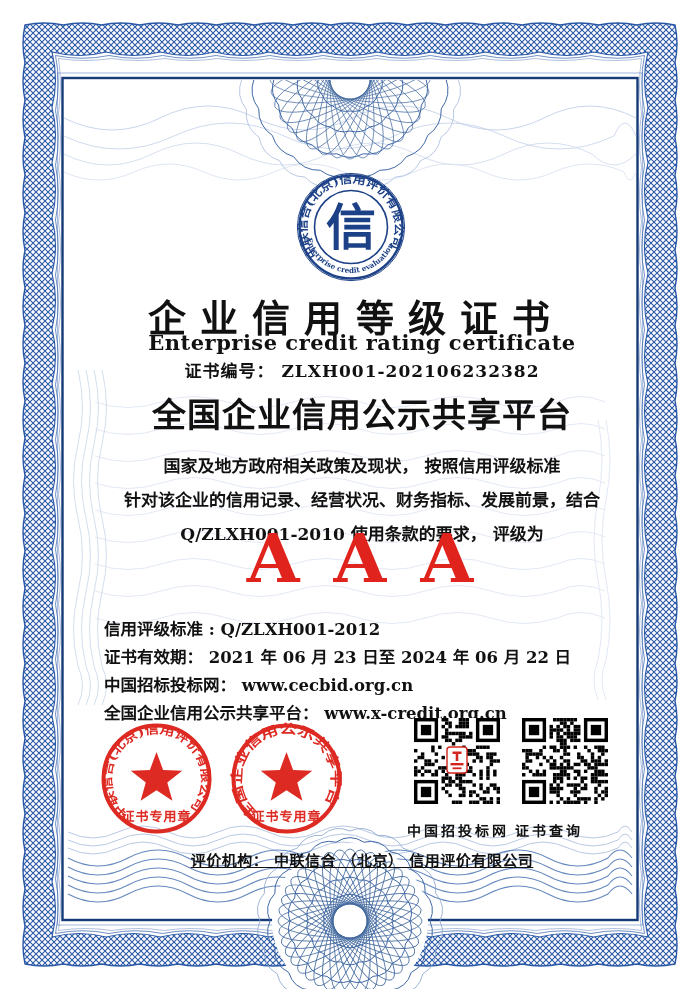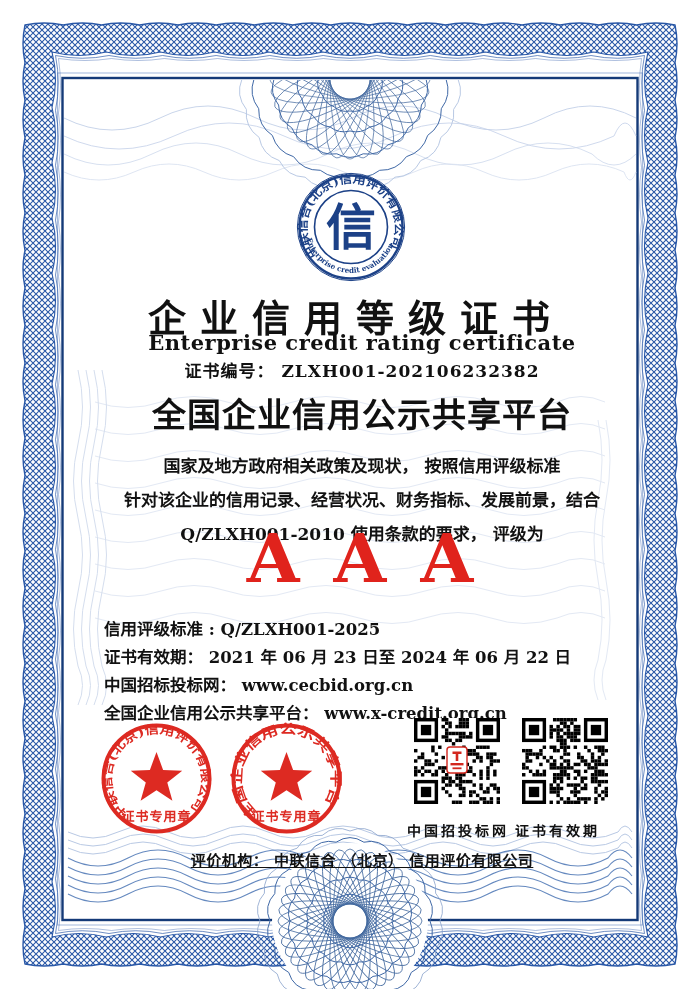--- a/index.html
+++ b/index.html
@@ -166,21 +166,21 @@
 
   <div class="abs bodytext">
     <div>国家及地方政府相关政策及现状， 按照信用评级标准</div>
     <div>针对该企业的信用记录、经营状况、财务指标、发展前景，结合</div>
     <div>Q/ZLXH001-2010 使用条款的要求， 评级为</div>
   </div>
 
   <div class="abs rating">AAA</div>
 
   <div class="info">
-    <div>信用评级标准 : Q/ZLXH001-2025</div>
+    <div>信用评级标准 : Q/ZLXH001-2012</div>
     <div>证书有效期： 2021 年 06 月 23 日至 2024 年 06 月 22 日</div>
     <div>中国招标投标网： www.cecbid.org.cn</div>
     <div>全国企业信用公示共享平台： www.x-credit.org.cn</div>
   </div>
 
   <svg class="seal seal-left" width="113" height="113" viewBox="0 0 113 113">
     <defs>
         <path id="sealArcL" d="M28.8 92 A45 45 0 1 1 84.2 92"></path>
       </defs>
     <circle cx="56.5" cy="56.5" r="53" fill="none" stroke="#dd2a22" stroke-width="4"></circle>
@@ -623,16 +623,16 @@
         <rect x="61.92" y="0" width="24.08" height="24.08" fill="#000"></rect>
         <rect x="65.36" y="3.44" width="17.2" height="17.2" fill="#fff"></rect>
         <rect x="68.8" y="6.88" width="10.32" height="10.32" fill="#000"></rect>
         <rect x="0" y="61.92" width="24.08" height="24.08" fill="#000"></rect>
         <rect x="3.44" y="65.36" width="17.2" height="17.2" fill="#fff"></rect>
         <rect x="6.88" y="68.8" width="10.32" height="10.32" fill="#000"></rect>
       </g>
   </svg>
 
   <div class="qrlabel qrlabel-left">中国招投标网</div>
-  <div class="qrlabel qrlabel-right">证书有效期</div>
+  <div class="qrlabel qrlabel-right">证书查询</div>
 
   <div class="abs footer">评价机构： 中联信合 （北京） 信用评价有限公司</div>
 </div>
 
 </body></html>

